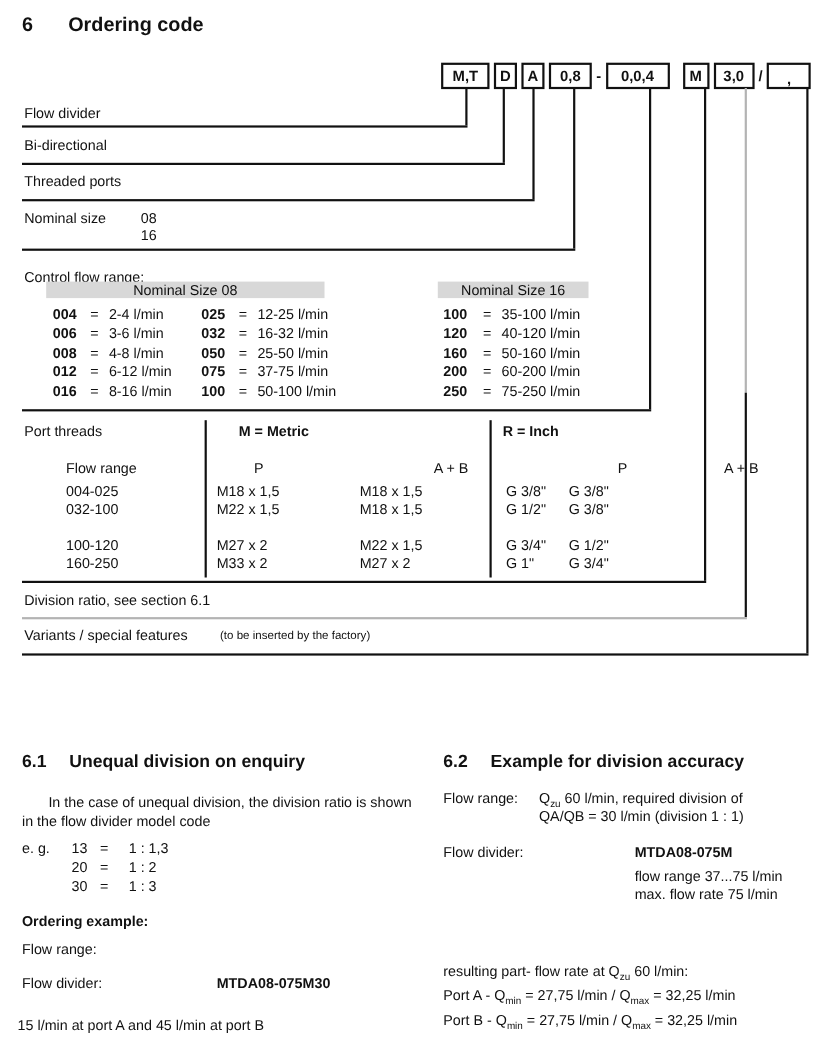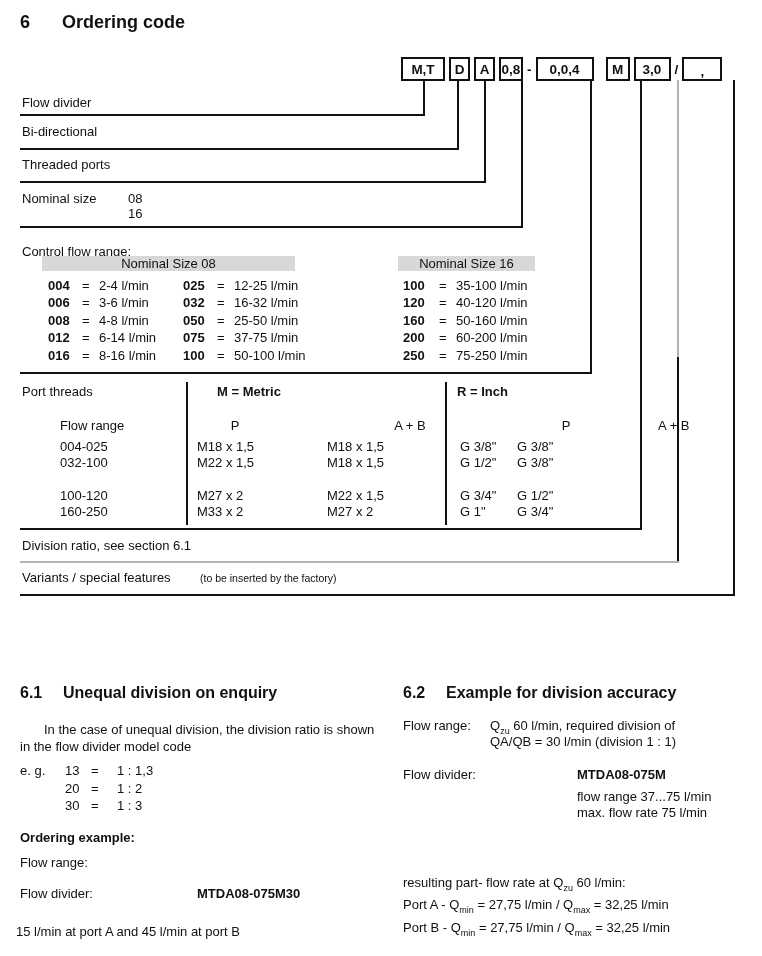--- a/index.html
+++ b/index.html
@@ -59,21 +59,21 @@
 
   <div class="title-row h1" style="left:20px;top:12px;">
     <span class="num">6</span>
     <span>Ordering code</span>
   </div>
 
   <div class="code-row">
     <div class="cbox" style="width:44px;">M,T</div>
     <div class="cbox" style="width:21px;">D</div>
     <div class="cbox" style="width:21px;">A</div>
-    <div class="cbox" style="width:24px;">0,8</div>
+    <div class="cbox" style="width:39px;">0,8</div>
     <div class="csep">-</div>
     <div class="cbox" style="width:58px;">0,0,4</div>
     <div class="cbox" style="width:24px;margin-left:8px;">M</div>
     <div class="cbox" style="width:37px;">3,0</div>
     <div class="csep">/</div>
     <div class="cbox" style="width:40px;align-items:flex-end;">,</div>
   </div>
 
   <div class="vline" style="left:423px;top:80px;height:34px;"></div>
   <div class="vline" style="left:457px;top:80px;height:68px;"></div>
@@ -121,21 +121,21 @@
       <span class="cf-range">3-6 l/min</span>
     </div>
       <div class="cf-row">
       <span class="cf-code">008</span>
       <span class="cf-eq">=</span>
       <span class="cf-range">4-8 l/min</span>
     </div>
       <div class="cf-row">
       <span class="cf-code">012</span>
       <span class="cf-eq">=</span>
-      <span class="cf-range">6-14 l/min</span>
+      <span class="cf-range">6-12 l/min</span>
     </div>
       <div class="cf-row">
       <span class="cf-code">016</span>
       <span class="cf-eq">=</span>
       <span class="cf-range">8-16 l/min</span>
     </div>
     </div>
 
   <div class="cf-col" style="left:183px;top:277px;">
       <div class="cf-row">

